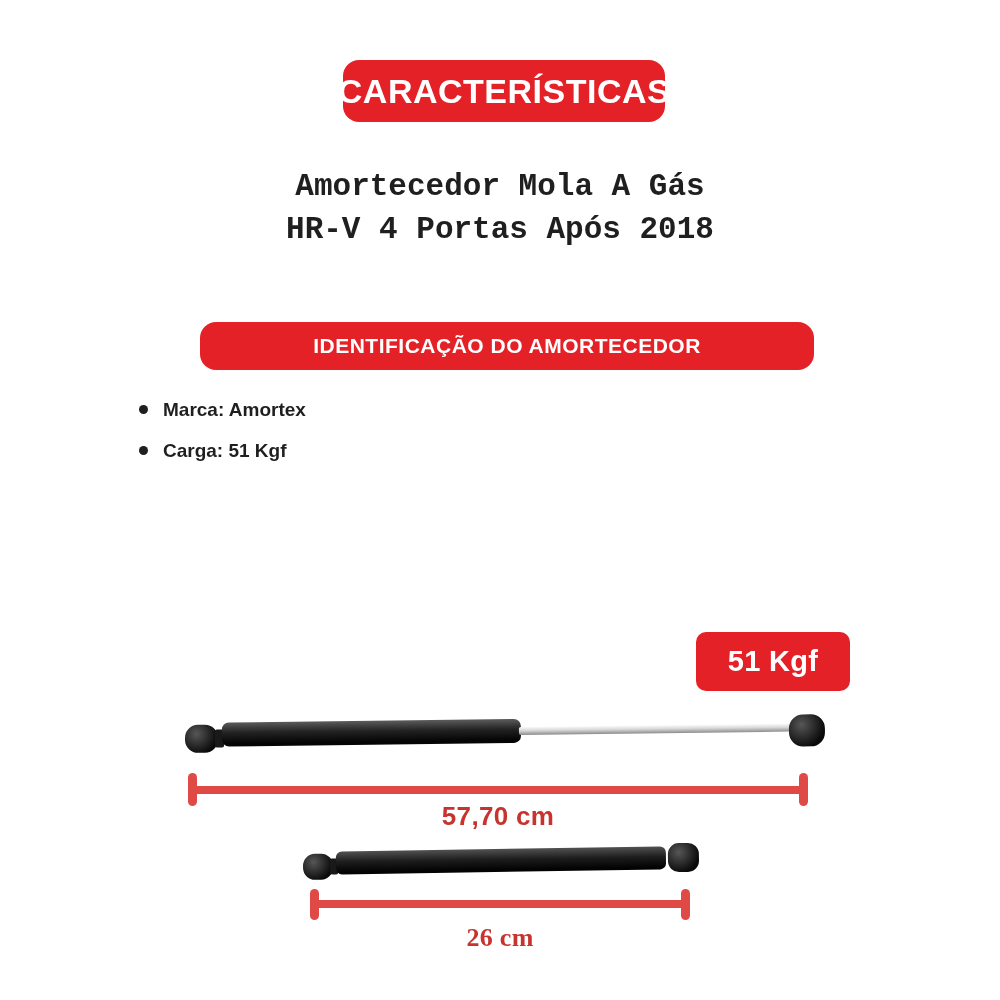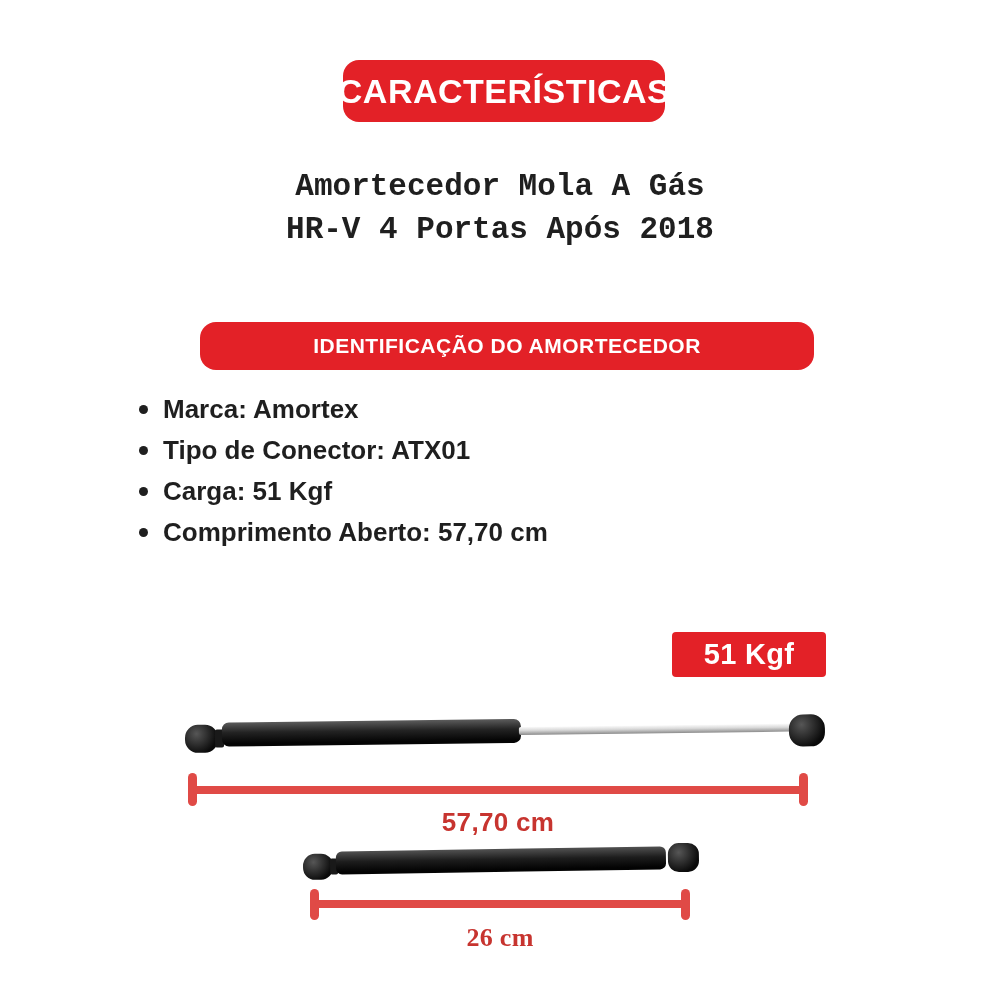--- a/index.html
+++ b/index.html
@@ -5,27 +5,27 @@
   html,body{margin:0;padding:0;background:#ffffff;}
   body{width:1000px;height:1000px;position:relative;overflow:hidden;
        font-family:"Liberation Sans","DejaVu Sans",sans-serif;color:#1f1f1f;}
 
   .red-badge{position:absolute;background:#e32127;color:#ffffff;font-weight:700;
              display:flex;align-items:center;justify-content:center;
              border-radius:16px;letter-spacing:.5px;white-space:nowrap;}
 
   #badge-caracteristicas{left:343px;top:60px;width:322px;height:62px;font-size:34px;}
   #badge-identificacao{left:200px;top:291px;width:614px;height:48px;font-size:21px;margin-top:31px;}
-  #badge-load{left:672px;top:632px;width:154px;height:45px;font-size:29px;border-radius:4px;letter-spacing:.3px;}
+  #badge-load{left:696px;top:632px;width:154px;height:59px;font-size:29px;border-radius:10px;letter-spacing:.3px;}
 
   #product-title{position:absolute;left:0;top:165px;width:100%;text-align:center;
                  font-weight:700;font-size:31px;line-height:43px;color:#1f1f1f;font-family:Liberation Mono, monospace;}
 
   #spec-list{position:absolute;left:139px;top:389px;margin:0;padding:0;list-style:none;}
-  #spec-list li{position:relative;padding-left:24px;font-size:26px;font-weight:700;
+  #spec-list li{position:relative;padding-left:24px;font-size:19px;font-weight:700;
                 line-height:41px;color:#1f1f1f;white-space:nowrap;}
   #spec-list li::before{content:"";position:absolute;left:0;top:16px;width:9px;height:9px;
                 border-radius:50%;background:#1f1f1f;}
 
   
   .spring{position:absolute;}
   #spring-open{left:185px;top:716px;width:642px;height:46px;
                transform:rotate(-0.7deg);transform-origin:left center;}
   .ball{position:absolute;background:radial-gradient(circle at 35% 32%,#565656,#0a0a0a 72%);}
   #spring-open .ball-left{left:0;top:9px;width:33px;height:28px;border-radius:13px;}
@@ -50,44 +50,42 @@
   .measure .tick{position:absolute;top:0;width:9px;background:#e04a46;border-radius:5px;}
   .measure .tick.left{left:0;}
   .measure .tick.right{right:0;}
   .measure .bar{position:absolute;left:5px;right:5px;background:#e04a46;border-radius:4px;}
   .measure .measure-label{position:absolute;left:0;right:0;text-align:center;
         font-size:26px;font-weight:700;color:#c7342f;letter-spacing:.3px;}
 
   #measure-open{left:188px;top:773px;width:620px;height:70px;}
   #measure-open .tick{height:33px;}
   #measure-open .bar{top:13px;height:8px;}
-  #measure-open .measure-label{top:34px;}
+  #measure-open .measure-label{top:28px;}
 
   #measure-closed{left:310px;top:889px;width:380px;height:70px;}
   #measure-closed .tick{height:31px;}
   #measure-closed .bar{top:11px;height:8px;}
   #measure-closed .measure-label{top:34px;font-family:Liberation Serif, serif;}
 </style>
 </head>
 <body>
 
 <div class="red-badge" id="badge-caracteristicas">CARACTERÍSTICAS</div>
 
 <div id="product-title">
   <div>Amortecedor Mola A Gás</div>
   <div>HR-V 4 Portas Após 2018</div>
 </div>
 
 <div class="red-badge" id="badge-identificacao">IDENTIFICAÇÃO DO AMORTECEDOR</div>
 
 <ul id="spec-list">
   <li>Marca: Amortex</li>
-  <li>Tipo de Conector: ATX01</li>
   <li>Carga: 51 Kgf</li>
-  <li>Comprimento Aberto: 57,70 cm</li>
 </ul>
 
 <div class="red-badge" id="badge-load">51 Kgf</div>
 
 <div class="spring" id="spring-open">
   <div class="ball ball-left"></div>
   <div class="neck"></div>
   <div class="cyl-body"></div>
   <div class="rod"></div>
   <div class="ball ball-right"></div>

